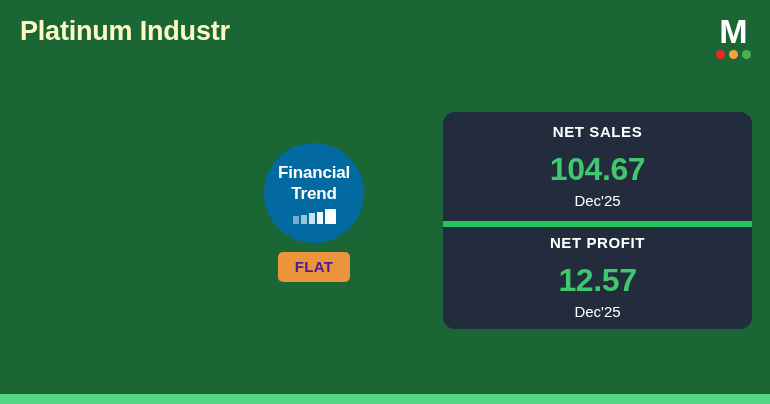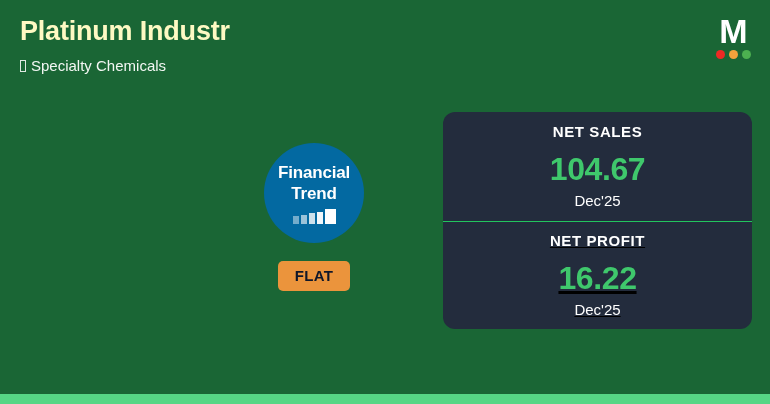--- a/index.html
+++ b/index.html
@@ -126,23 +126,23 @@
     align-items: flex-end;
     gap: 2px;
     margin-top: 5px;
     height: 15px;
   }
   .trend-bar {
     width: 6px;
     background: #ffffff;
   }
   #flat-badge {
-    margin-top: 18px;
+    margin-top: 9px;
     background: #eb943c;
-    color: #0f172a;
+    color: #4c1d95;
     font-size: 15px;
     font-weight: bold;
     border-radius: 5px;
     padding: 7px 17px;
     letter-spacing: 0.3px;
     line-height: 16px;
   }
 
   
   #stats-card {
@@ -160,22 +160,21 @@
   }
   .stat-block {
     flex: 1 1 50%;
     display: flex;
     flex-direction: column;
     align-items: center;
     justify-content: center;
     box-sizing: border-box;
   }
   .stat-block + .stat-block {
-    border-top: 1px solid #22c55e;
-    text-decoration: underline;
+    border-top: 6px solid #22c55e;
   }
   .stat-label {
     font-size: 15px;
     font-weight: bold;
     color: #ffffff;
     letter-spacing: 0.6px;
     line-height: 18px;
   }
   .stat-value {
     font-size: 32px;
@@ -204,24 +203,20 @@
 </style>
 </head>
 <body>
 
 <div id="stage">
 
   <div id="header">
     <div id="company-title">Platinum Industr</div>
 
     <div id="tag-row">
-      <div class="tag-chip">
-        <span class="tofu"></span>
-        <span>Specialty Chemicals</span>
-      </div>
     </div>
 
     <div id="logo">
       <div id="logo-m">M</div>
       <div id="logo-dots">
         <span class="logo-dot" style="background:#ee2924"></span>
         <span class="logo-dot" style="background:#f2a33c"></span>
         <span class="logo-dot" style="background:#4cb050"></span>
       </div>
     </div>
@@ -243,20 +238,20 @@
   </div>
 
   <div id="stats-card">
     <div class="stat-block">
       <div class="stat-label">NET SALES</div>
       <div class="stat-value">104.67</div>
       <div class="stat-period">Dec'25</div>
     </div>
     <div class="stat-block">
       <div class="stat-label">NET PROFIT</div>
-      <div class="stat-value">16.22</div>
+      <div class="stat-value">12.57</div>
       <div class="stat-period">Dec'25</div>
     </div>
   </div>
 
   <div id="footer-bar"></div>
 
 </div>
 
 </body></html>

